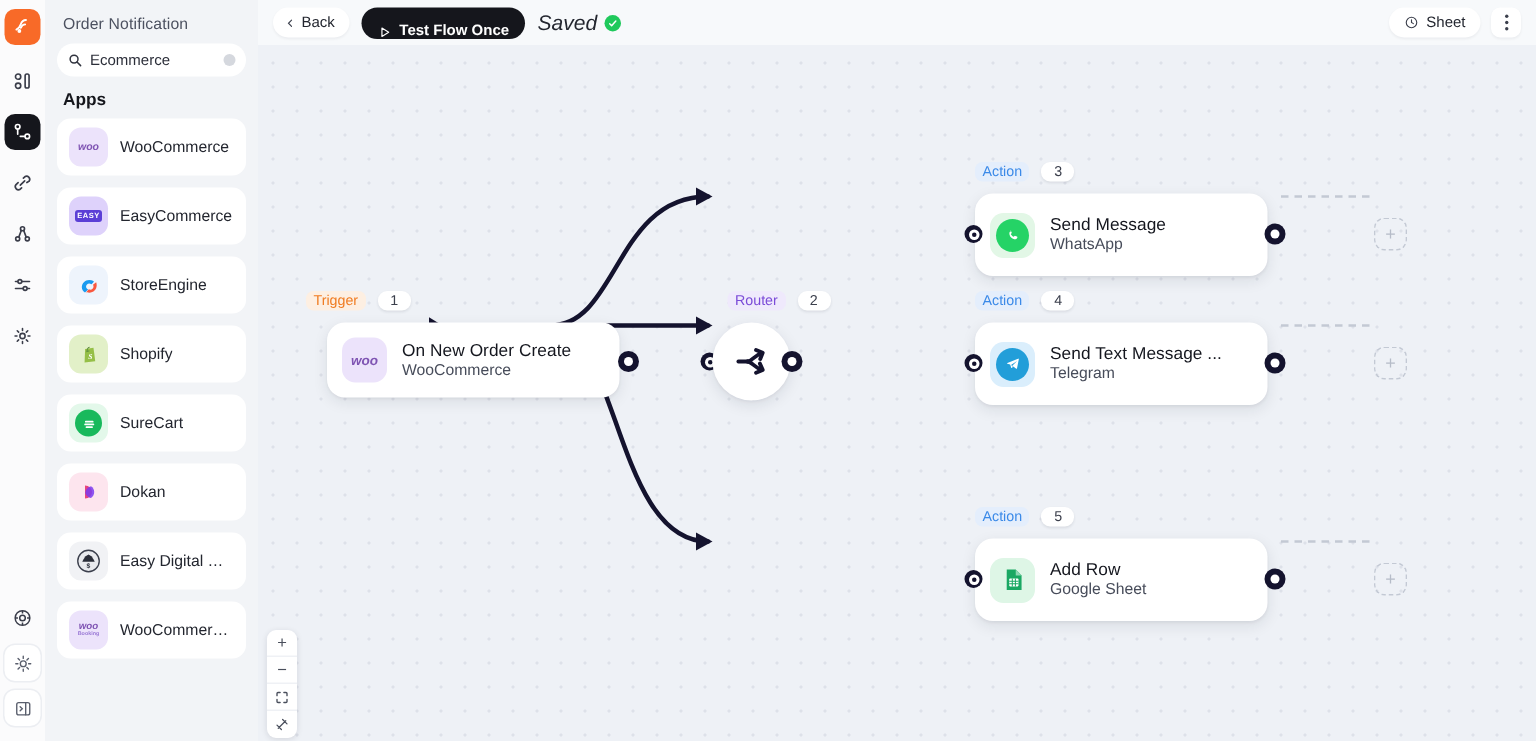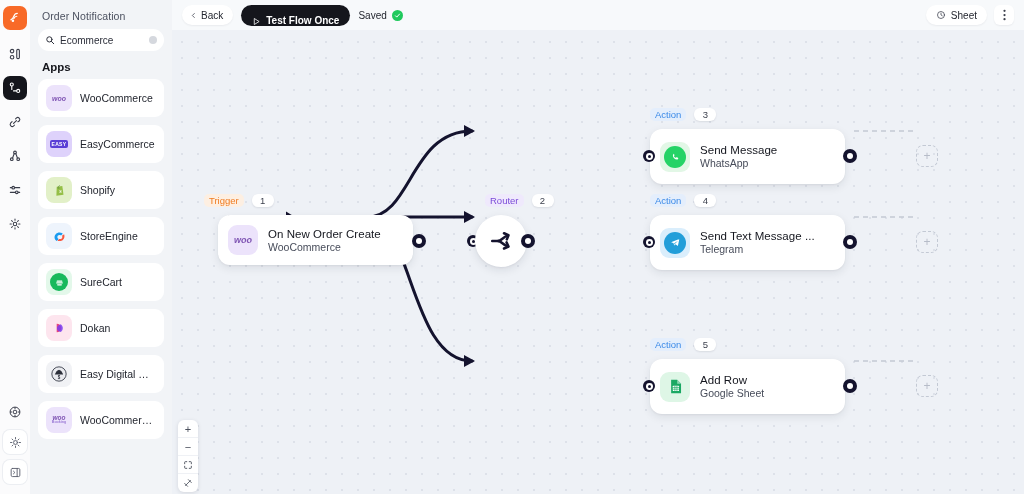--- a/index.html
+++ b/index.html
@@ -105,21 +105,21 @@
     font-size: 10px; color: #23262f;
     box-shadow: 0 1px 2px rgba(20,22,30,.06);
   }
   .btn-test {
     height: 21px; background: #15161c; border-radius: 11px;
     display: flex; align-items: flex-end; gap: 5px;
     padding: 0 11px;
     font-size: 10px; color: #ffffff; font-weight: 600;
   }
   .saved-wrap { display: flex; align-items: center; gap: 5px; }
-  .saved-txt { font-size: 10px; color: #23262f; }
+  .saved-txt { font-size: 14px; color: #23262f; font-style: italic; }
   .saved-dot {
     width: 11px; height: 11px; border-radius: 50%;
     background: #1fc95c; display: flex; align-items: center; justify-content: center;
   }
   .topbar-right {
     margin-left: auto; display: flex; align-items: center; gap: 7px;
   }
   .btn-logs {
     height: 20px; background: #ffffff; border-radius: 10px;
     display: flex; align-items: center; gap: 5px;
@@ -339,38 +339,38 @@
 
       <div class="app-item">
         <span class="app-ico" style="background:#ded2fb;">
           <span style="background:#5b3fd6;color:#fff;padding:1px 2px;border-radius:2px;font-size:5px;letter-spacing:.3px;">EASY</span>
         </span>
         <span class="app-label">EasyCommerce</span>
       </div>
 
 
       <div class="app-item">
+        <span class="app-ico" style="background:#eef4fc;">
+          <svg width="17" height="17" viewBox="0 0 24 24">
+            <path d="M5 13.5c0-4 3-7 7-7 3 0 4.6 1.6 4.6 1.6l-2.4 2.6s-.9-.9-2.2-.9c-1.7 0-3 1.3-3 3 0 1.3.8 2.3 2 2.8l-3 2.8c-1.8-1-3-2.8-3-4.9z" fill="#1a9bf0"></path>
+            <path d="M19 11.5c0 4-3 7-7 7-1.6 0-2.9-.4-2.9-.4l2.5-2.7s.7.3 1.4.3c1.7 0 3-1.3 3-3 0-.6-.2-1.1-.5-1.6l3-2.4c.3.8.5 1.7.5 2.8z" fill="#f9583f"></path>
+          </svg>
+        </span>
+        <span class="app-label">StoreEngine</span>
+      </div>
+
+      <div class="app-item">
         <span class="app-ico" style="background:#e2f0c8;">
           <svg width="15" height="15" viewBox="0 0 24 24">
             <path d="M7.6 5.8l8.9-1.2 1.9 14.2-11.4 1.4z" fill="#95bf47"></path>
             <path d="M12.4 4.1c-1.6 0-2.6 2-2.9 4.4 0 0 1.6-.6 2.6-.4" fill="none" stroke="#5e8e3e" stroke-width="1.1"></path>
             <text x="11" y="16" font-size="8" font-family="Liberation Serif, serif" fill="#ffffff" font-style="italic">S</text>
           </svg>
         </span>
         <span class="app-label">Shopify</span>
-      </div>
-
-      <div class="app-item">
-        <span class="app-ico" style="background:#eef4fc;">
-          <svg width="17" height="17" viewBox="0 0 24 24">
-            <path d="M5 13.5c0-4 3-7 7-7 3 0 4.6 1.6 4.6 1.6l-2.4 2.6s-.9-.9-2.2-.9c-1.7 0-3 1.3-3 3 0 1.3.8 2.3 2 2.8l-3 2.8c-1.8-1-3-2.8-3-4.9z" fill="#1a9bf0"></path>
-            <path d="M19 11.5c0 4-3 7-7 7-1.6 0-2.9-.4-2.9-.4l2.5-2.7s.7.3 1.4.3c1.7 0 3-1.3 3-3 0-.6-.2-1.1-.5-1.6l3-2.4c.3.8.5 1.7.5 2.8z" fill="#f9583f"></path>
-          </svg>
-        </span>
-        <span class="app-label">StoreEngine</span>
       </div>
 
       <div class="app-item">
         <span class="app-ico" style="background:#e3f8ea;">
           <span style="width:18px;height:18px;border-radius:50%;background:#18b95c;display:flex;align-items:center;justify-content:center;">
             <svg width="11" height="11" viewBox="0 0 24 24" fill="none" stroke="#ffffff" stroke-width="2.6" stroke-linecap="round">
               <path d="M7 9h10M6 13h12M8 17h8"></path>
             </svg>
           </span>
         </span>

